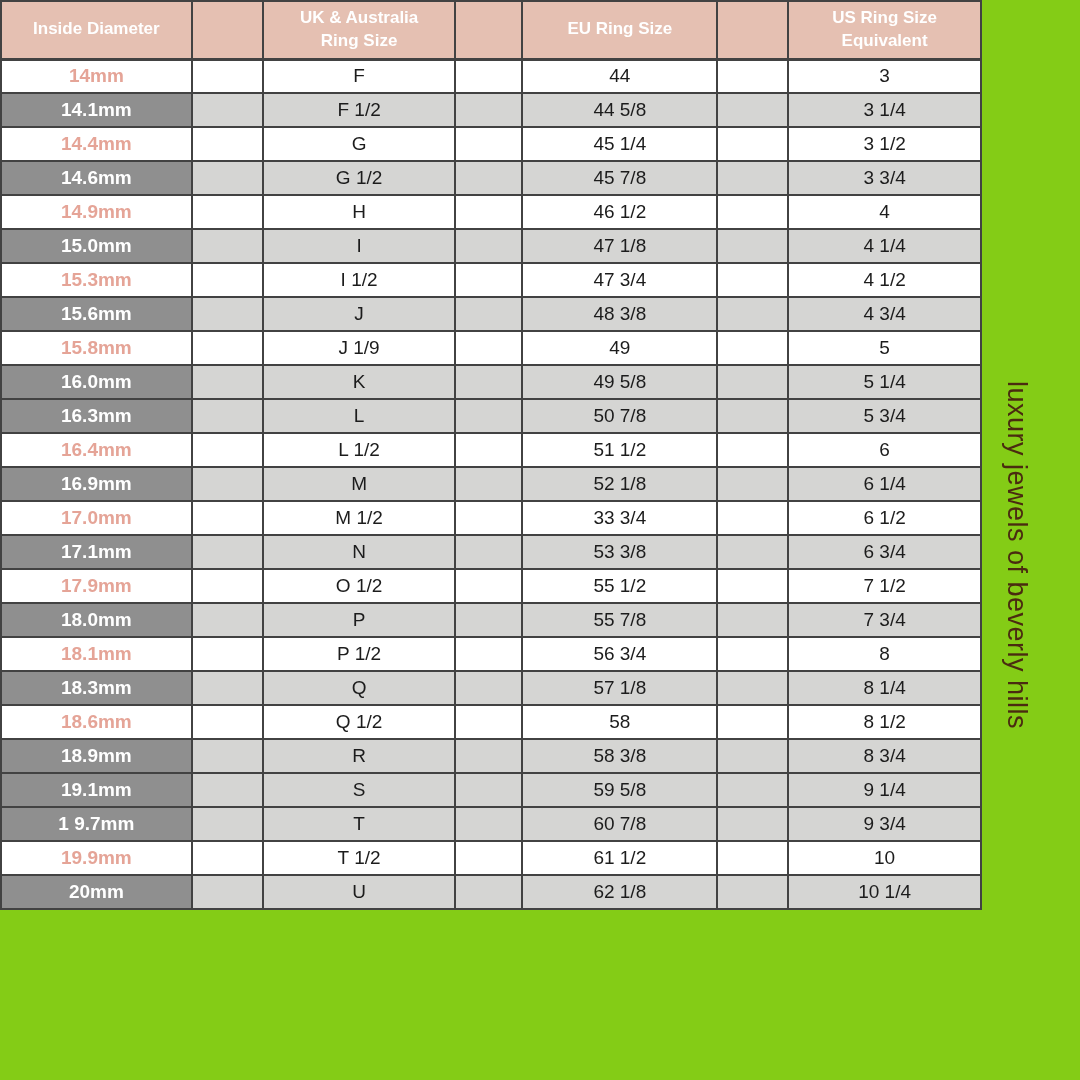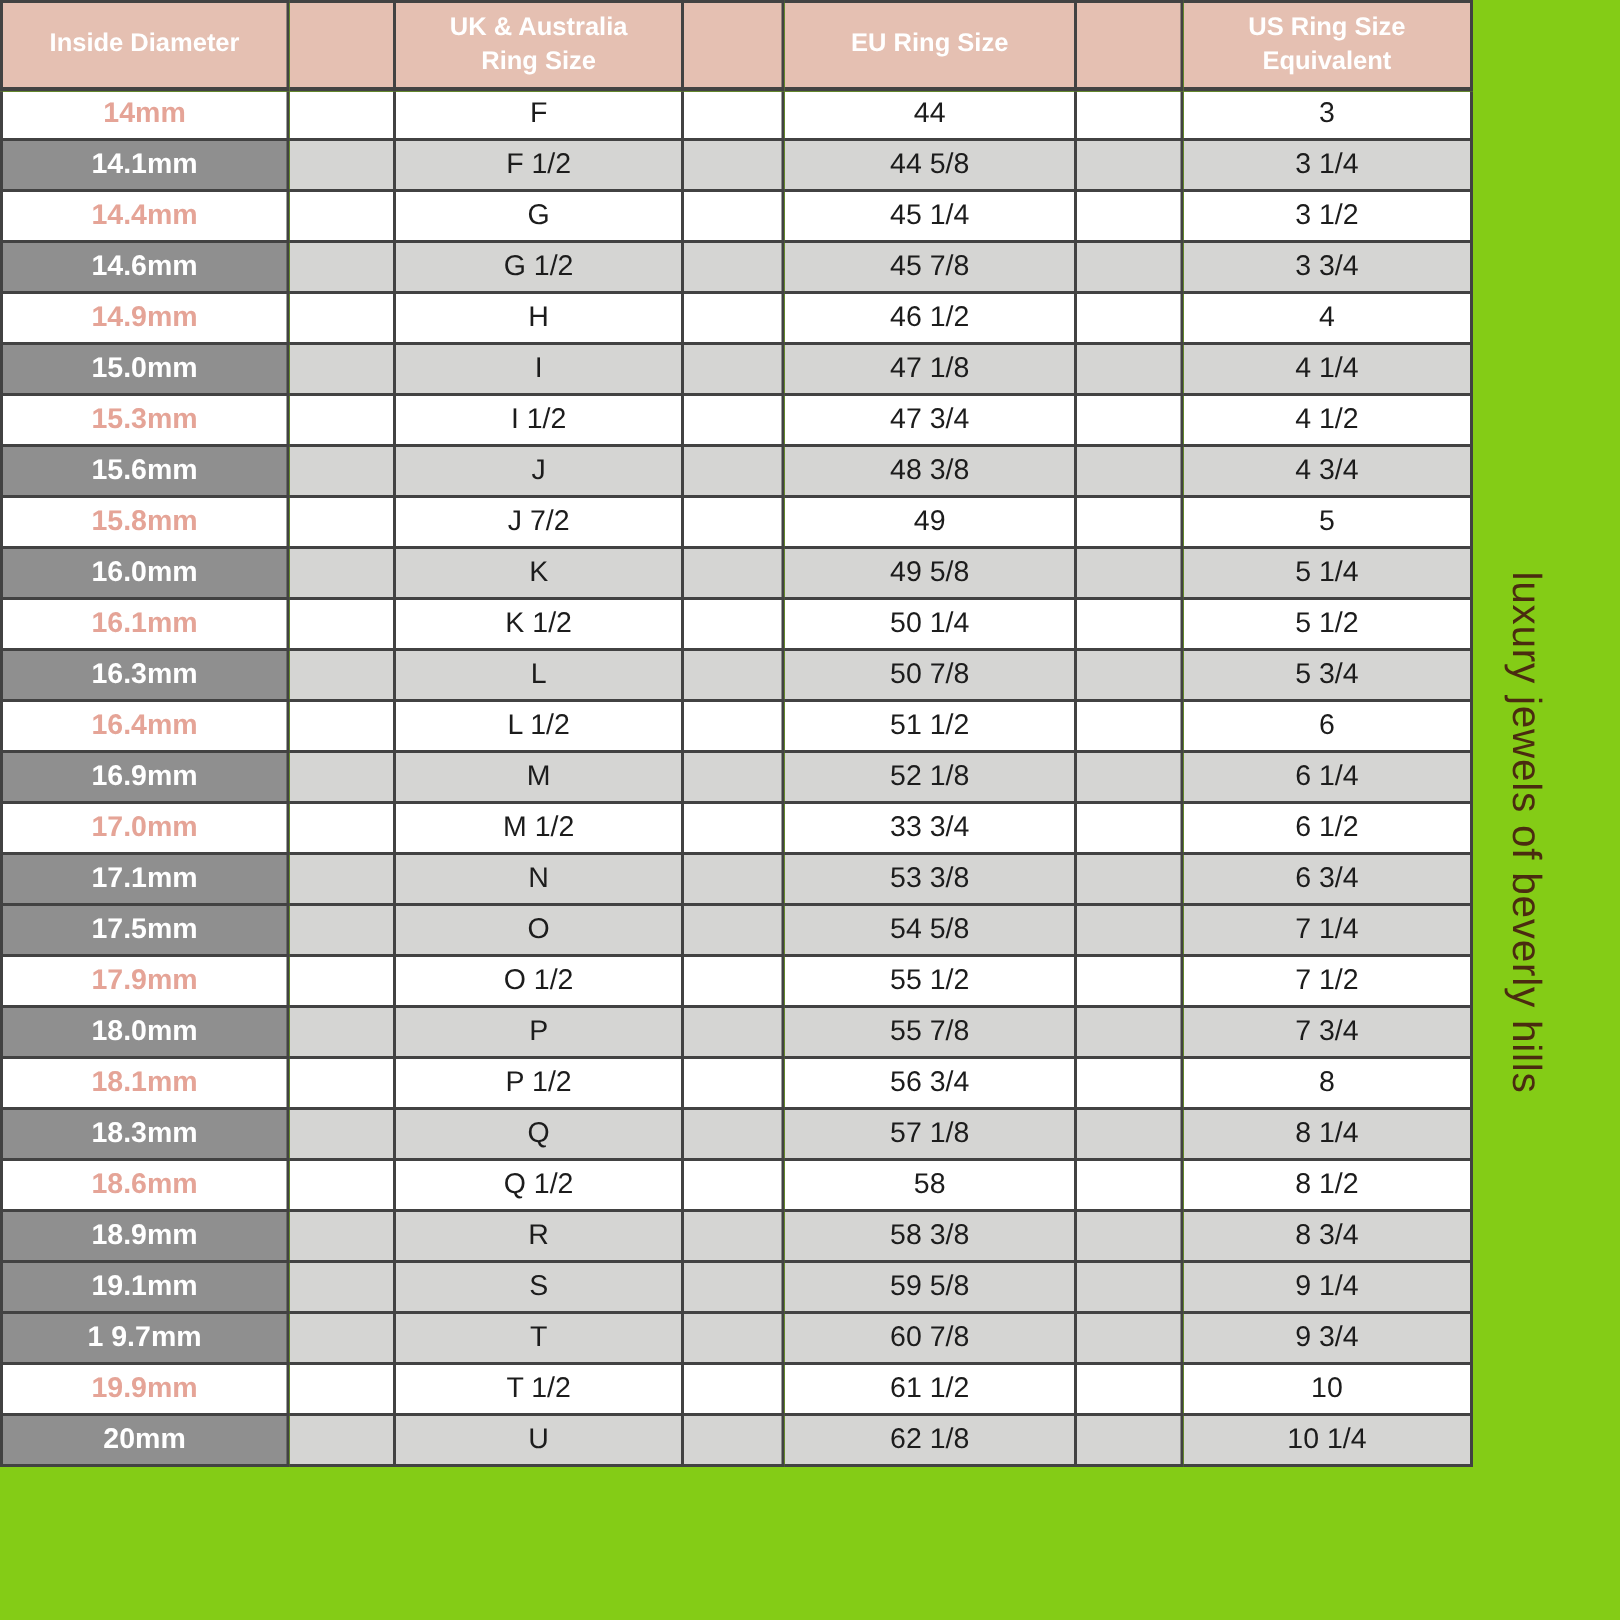--- a/index.html
+++ b/index.html
@@ -180,44 +180,35 @@
           <td></td>
           <td>J</td>
           <td></td>
           <td>48 3/8</td>
           <td></td>
           <td>4 3/4</td>
         </tr>
         <tr class="data-row">
           <td class="c-diameter">15.8mm</td>
           <td></td>
-          <td>J 7/2</td>
+          <td>J 1/9</td>
           <td></td>
           <td>49</td>
           <td></td>
           <td>5</td>
         </tr>
         <tr class="data-row striped">
           <td class="c-diameter">16.0mm</td>
           <td></td>
           <td>K</td>
           <td></td>
           <td>49 5/8</td>
           <td></td>
           <td>5 1/4</td>
         </tr>
-        <tr class="data-row">
-          <td class="c-diameter">16.1mm</td>
-          <td></td>
-          <td>K 1/2</td>
-          <td></td>
-          <td>50 1/4</td>
-          <td></td>
-          <td>5 1/2</td>
-        </tr>
         <tr class="data-row striped">
           <td class="c-diameter">16.3mm</td>
           <td></td>
           <td>L</td>
           <td></td>
           <td>50 7/8</td>
           <td></td>
           <td>5 3/4</td>
         </tr>
         <tr class="data-row">
@@ -248,29 +239,20 @@
           <td>6 1/2</td>
         </tr>
         <tr class="data-row striped">
           <td class="c-diameter">17.1mm</td>
           <td></td>
           <td>N</td>
           <td></td>
           <td>53 3/8</td>
           <td></td>
           <td>6 3/4</td>
-        </tr>
-        <tr class="data-row striped">
-          <td class="c-diameter">17.5mm</td>
-          <td></td>
-          <td>O</td>
-          <td></td>
-          <td>54 5/8</td>
-          <td></td>
-          <td>7 1/4</td>
         </tr>
         <tr class="data-row">
           <td class="c-diameter">17.9mm</td>
           <td></td>
           <td>O 1/2</td>
           <td></td>
           <td>55 1/2</td>
           <td></td>
           <td>7 1/2</td>
         </tr>

